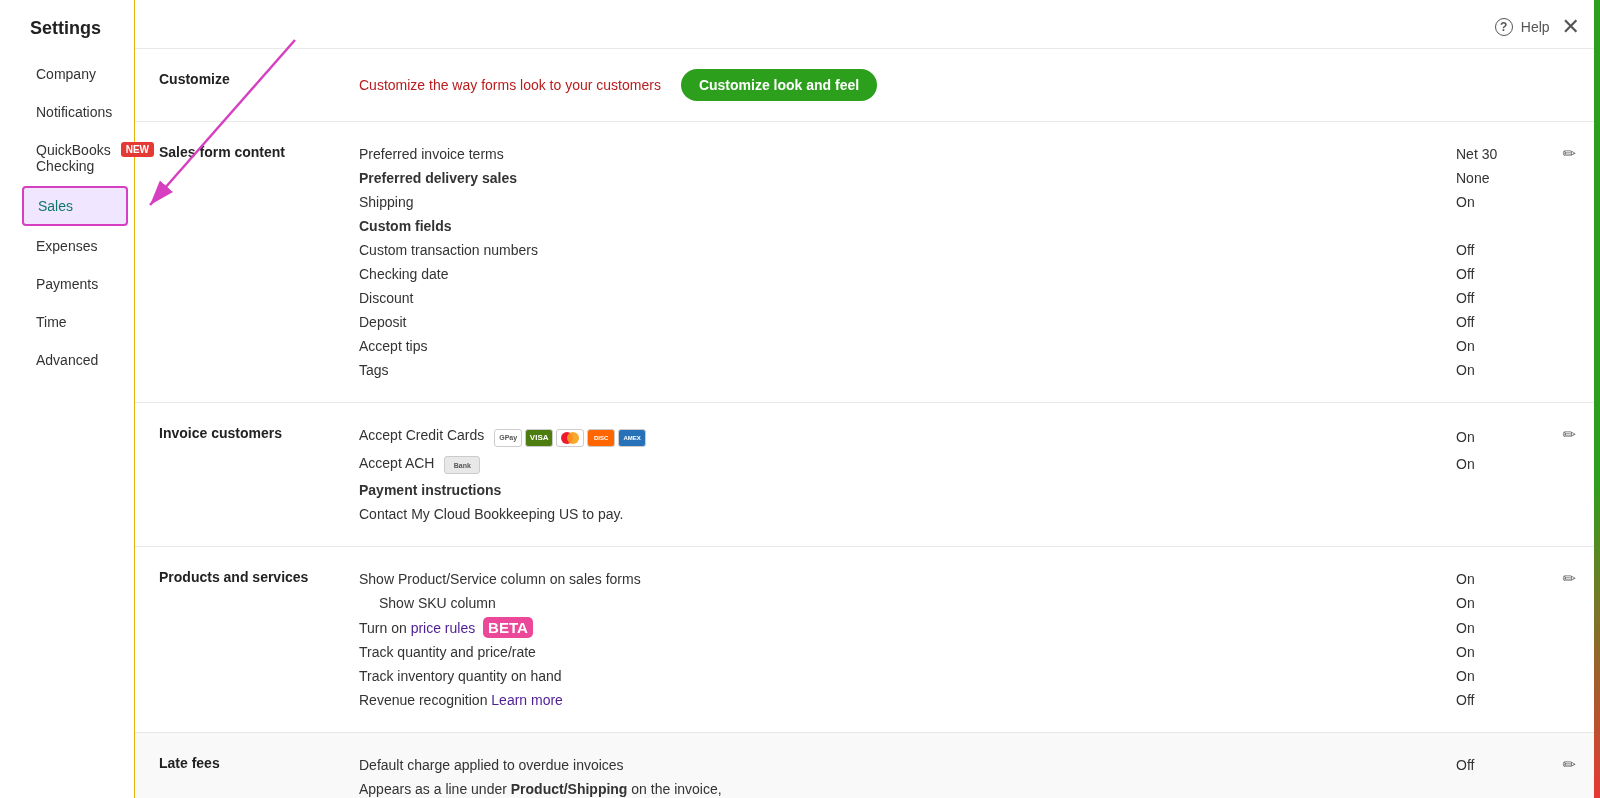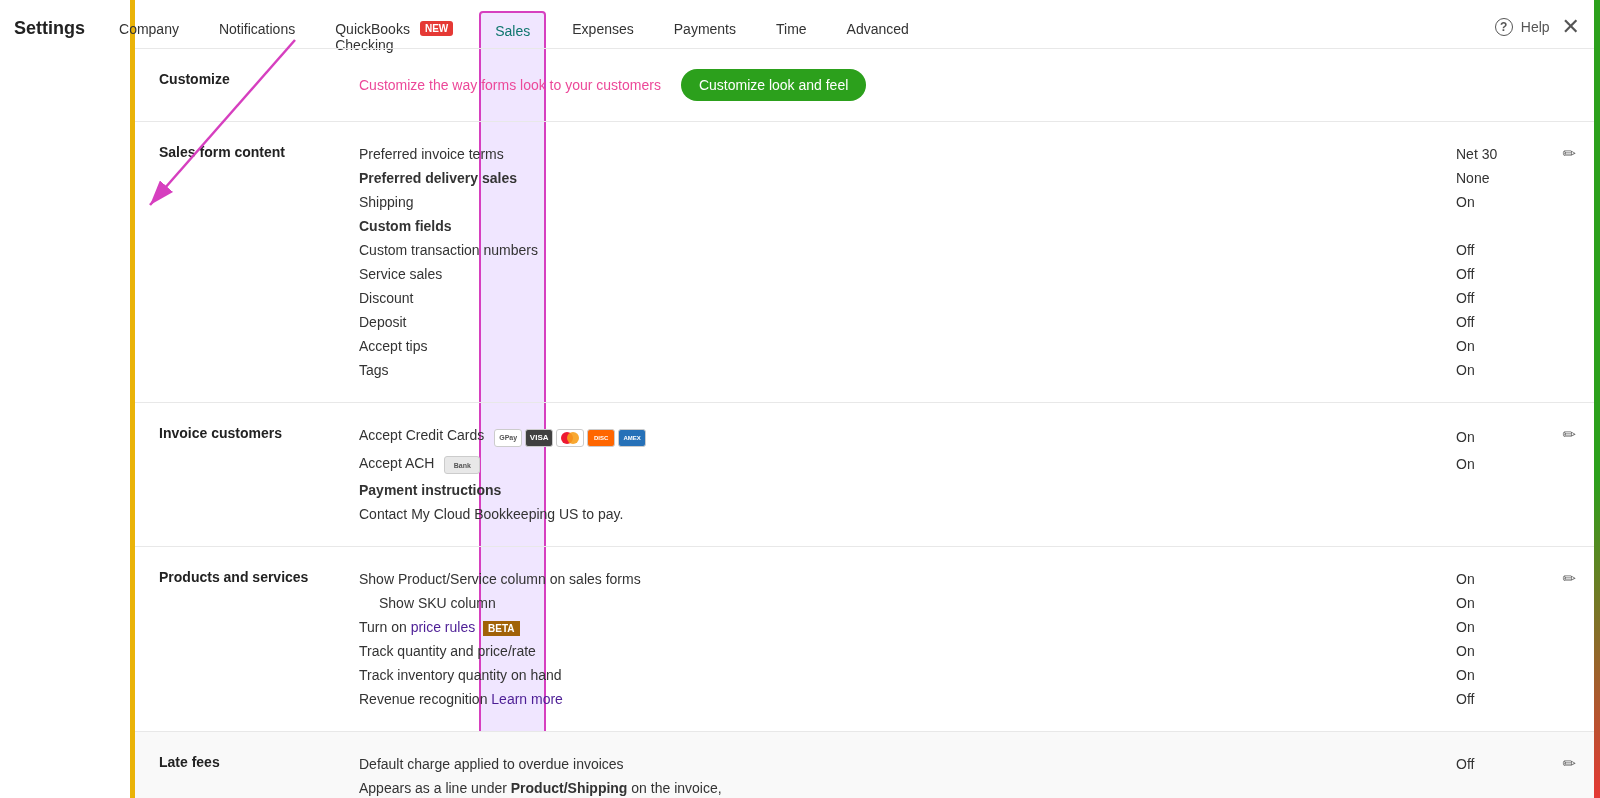--- a/index.html
+++ b/index.html
@@ -2,25 +2,26 @@
 <html><head>
   <meta charset="utf-8">
   <style>
     * { box-sizing: border-box; margin: 0; padding: 0; }
     body { font-family: -apple-system, BlinkMacSystemFont, 'Segoe UI', Arial, sans-serif; font-size: 14px; color: #333; background: #fff; display: flex; height: 798px; overflow: hidden; }
 
     
     .sidebar {
       width: 135px;
       min-width: 135px;
-      border-right: 5px solid #eab308;
+      border-right: 1px solid #eab308;
       padding-top: 10px;
       background: #fff;
       display: flex;
-      flex-direction: row;
+      flex-direction: column;
+      padding-left: 16px;
     }
     .sidebar-title {
       font-size: 18px;
       font-weight: 700;
       padding: 8px 14px 16px 14px;
       color: #222;
     }
     .sidebar-item {
       padding: 10px 14px;
       cursor: pointer;
@@ -111,41 +112,41 @@
       font-size: 14px;
     }
 
     .customize-btn {
       background: #2ca01c;
       color: #fff;
       border: none;
       border-radius: 20px;
       padding: 8px 18px;
       font-size: 14px;
-      font-weight: 400;
+      font-weight: 700;
       cursor: pointer;
     }
     .customize-row {
       display: flex;
       align-items: center;
       gap: 20px;
     }
     .customize-desc {
       font-size: 14px;
-      color: #ec4899;
+      color: #b91c1c;
     }
 
     .link { color: #4c1d95; text-decoration: none; cursor: pointer; }
     .beta-badge {
-      background: #a16207;
+      background: #ec4899;
       color: #fff;
-      font-size: 10px;
+      font-size: 15px;
       font-weight: 700;
       padding: 2px 5px;
-      border-radius: 0;
+      border-radius: 5px;
       margin-left: 4px;
     }
 
     .edit-icon {
       cursor: pointer;
       color: #666;
       font-size: 16px;
     }
 
     
@@ -161,21 +162,21 @@
       border: 1px solid #ccc;
       border-radius: 3px;
       background: #f5f5f5;
       font-size: 7px;
       display: flex;
       align-items: center;
       justify-content: center;
       font-weight: 700;
       color: #555;
     }
-    .payment-icon.visa { background: #404040; color: #fff; font-size: 8px; }
+    .payment-icon.visa { background: #4d7c0f; color: #fff; font-size: 8px; }
     .payment-icon.mc { background: #fff; }
     .payment-icon.amex { background: #2671b8; color: #fff; font-size: 7px; }
 
     .late-fees-section {
       background: #f9f9f9;
     }
 
     
     .main::-webkit-scrollbar { width: 8px; }
     .main::-webkit-scrollbar-track { background: #f1f1f1; }
@@ -270,21 +271,21 @@
         <span class="row-value">On</span>
       </div>
       <div class="row">
         <span class="row-label bold">Custom fields</span>
       </div>
       <div class="row">
         <span class="row-label">Custom transaction numbers</span>
         <span class="row-value">Off</span>
       </div>
       <div class="row">
-        <span class="row-label">Service sales</span>
+        <span class="row-label">Checking date</span>
         <span class="row-value">Off</span>
       </div>
       <div class="row">
         <span class="row-label">Discount</span>
         <span class="row-value">Off</span>
       </div>
       <div class="row">
         <span class="row-label">Deposit</span>
         <span class="row-value">Off</span>
       </div>

